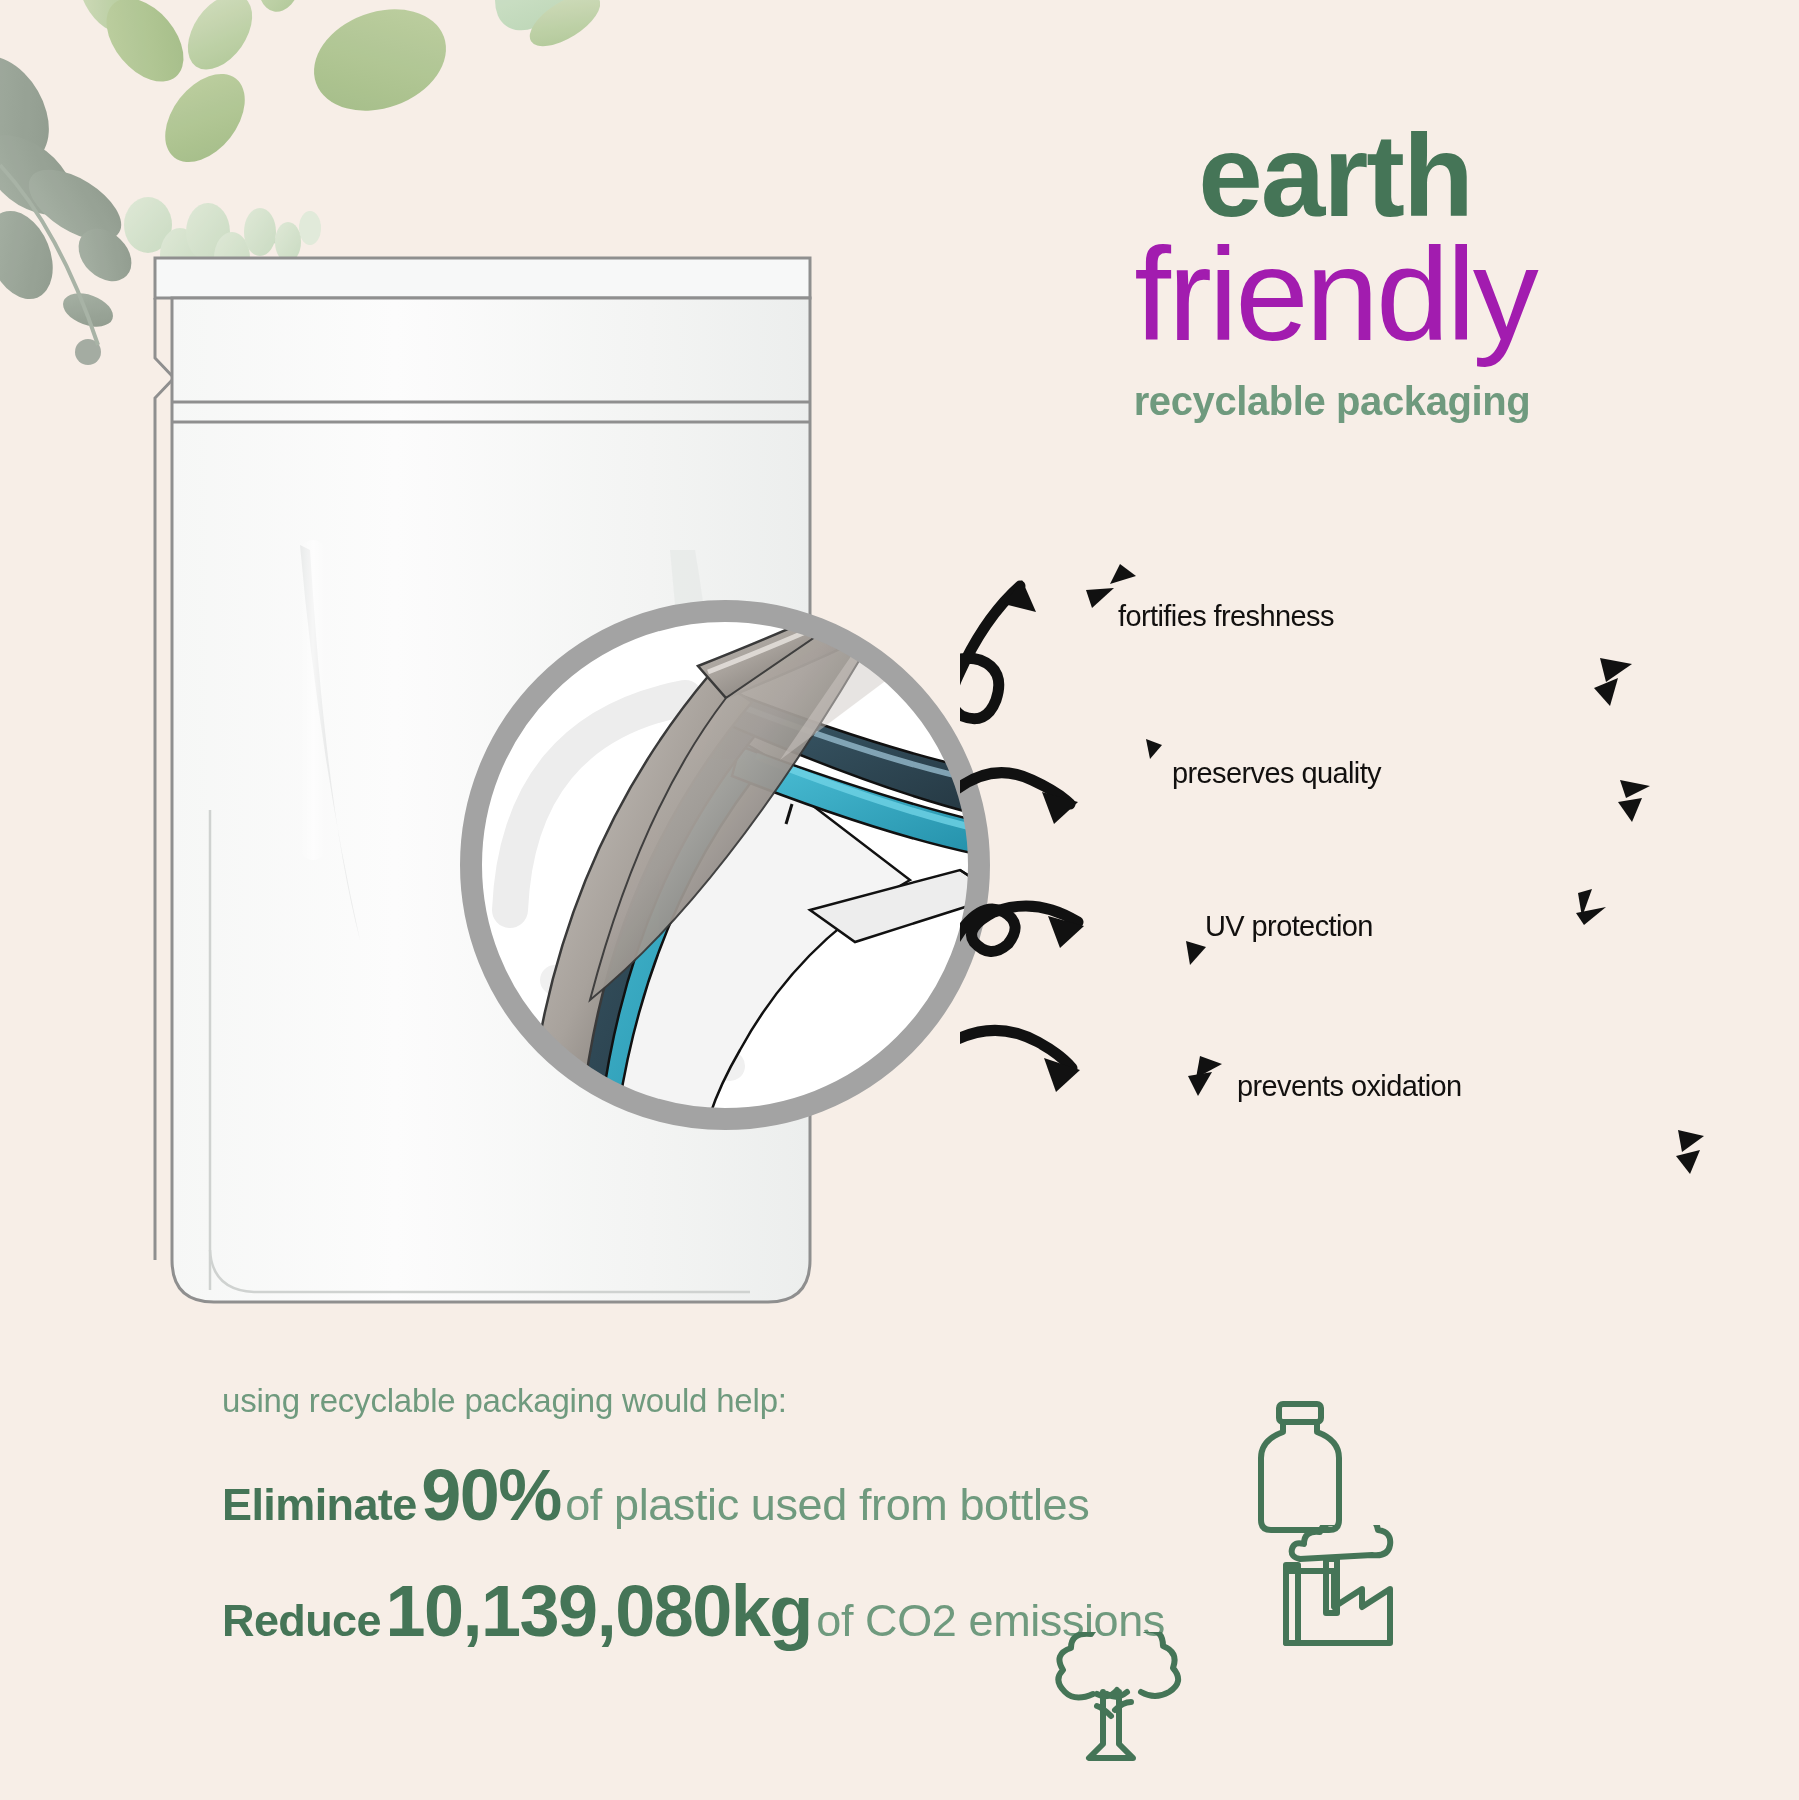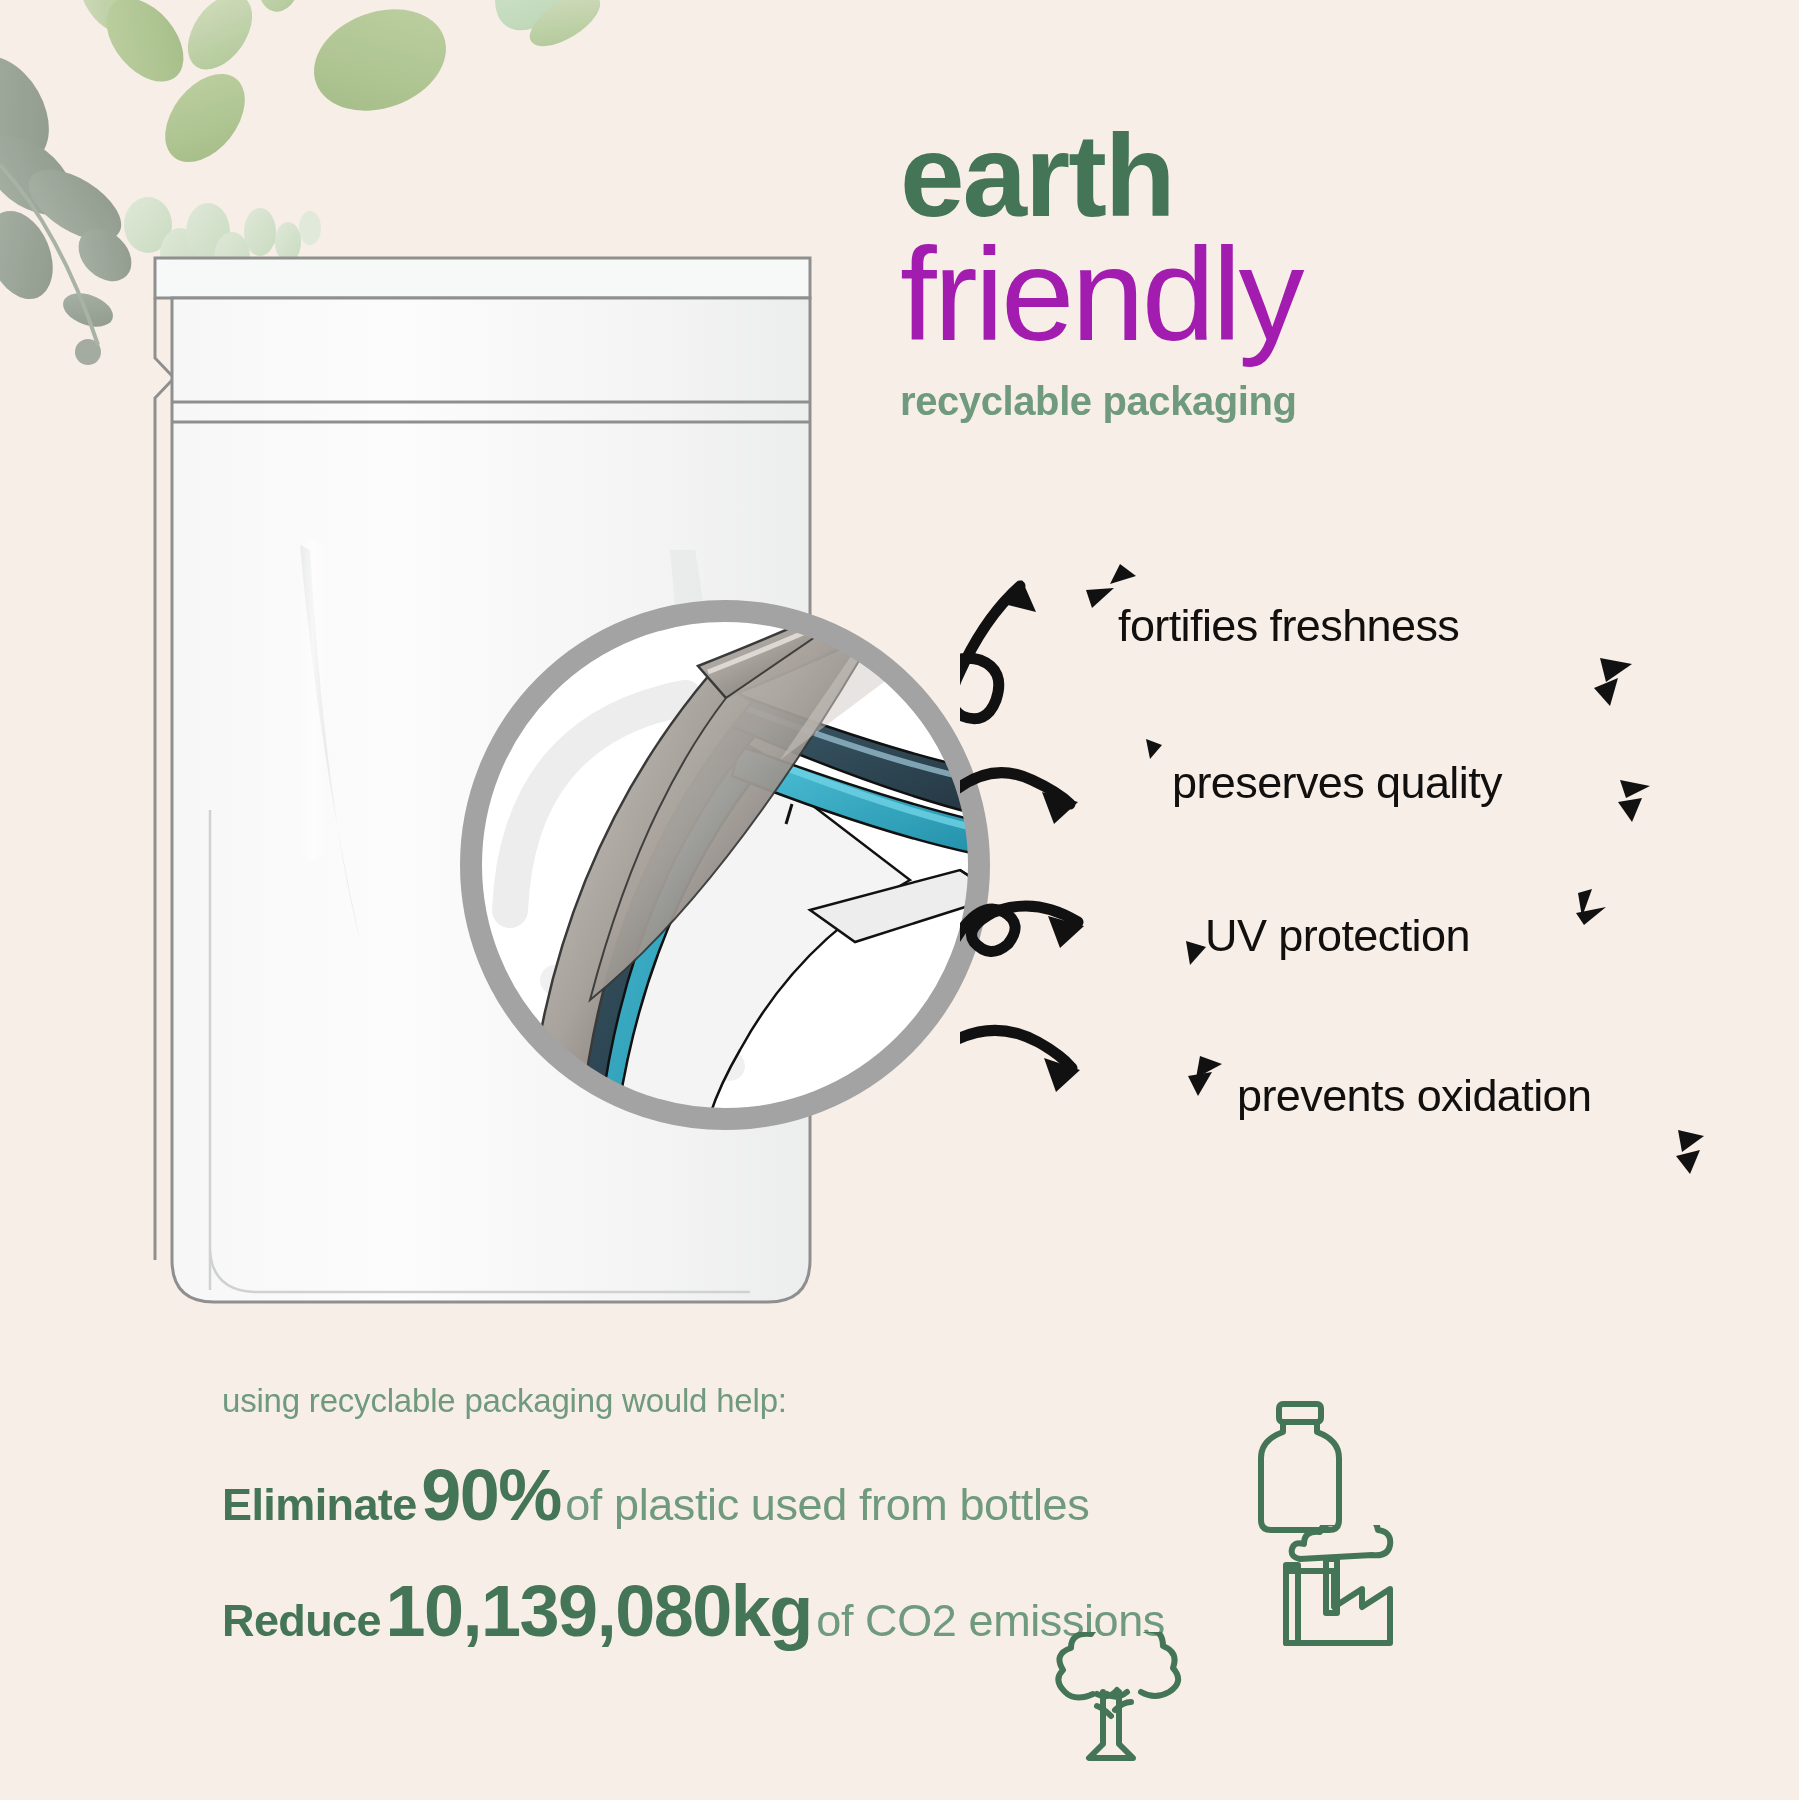--- a/index.html
+++ b/index.html
@@ -15,36 +15,36 @@
   
   .botanical { position:absolute; left:-20px; top:-30px; width:620px; height:420px; pointer-events:none; }
 
   
   .pouch-wrap { position:absolute; left:150px; top:250px; width:680px; height:1080px; }
 
   
   .magnifier { position:absolute; left:440px; top:580px; width:570px; height:570px; }
 
   
-  .headline { position:absolute; left:900px; top:118px; width:870px; text-align:left; }
+  .headline { position:absolute; left:900px; top:118px; width:870px; text-align:center; }
   .headline .l1 {
     display:block; font-size:116px; font-weight:bold; color:#457557;
     letter-spacing:-2px; line-height:1.0;
   }
   .headline .l2 {
     display:block; font-size:132px; font-weight:400; color:#a21caf;
     letter-spacing:-3px; line-height:1.02; margin-top:-6px;
   }
   .headline .sub {
     display:block; font-size:40px; font-weight:700; color:#6f9a7e;
     letter-spacing:-0.4px; margin-top:16px; padding-right:6px;
   }
 
   
-  .feature { position:absolute; font-size:45px; color:#12100f; white-space:nowrap; letter-spacing:-0.6px; }
+  .feature { position:absolute; font-size:29px; color:#12100f; white-space:nowrap; letter-spacing:-0.6px; }
   .f1 { left:1118px; top:600px; }
   .f2 { left:1172px; top:757px; }
   .f3 { left:1205px; top:910px; }
   .f4 { left:1200px; top:1070px;margin-left:37px; }
 
   .spark { position:absolute; pointer-events:none; }
 
   
   .arrows { position:absolute; left:960px; top:540px; width:420px; height:620px; pointer-events:none; }
 

